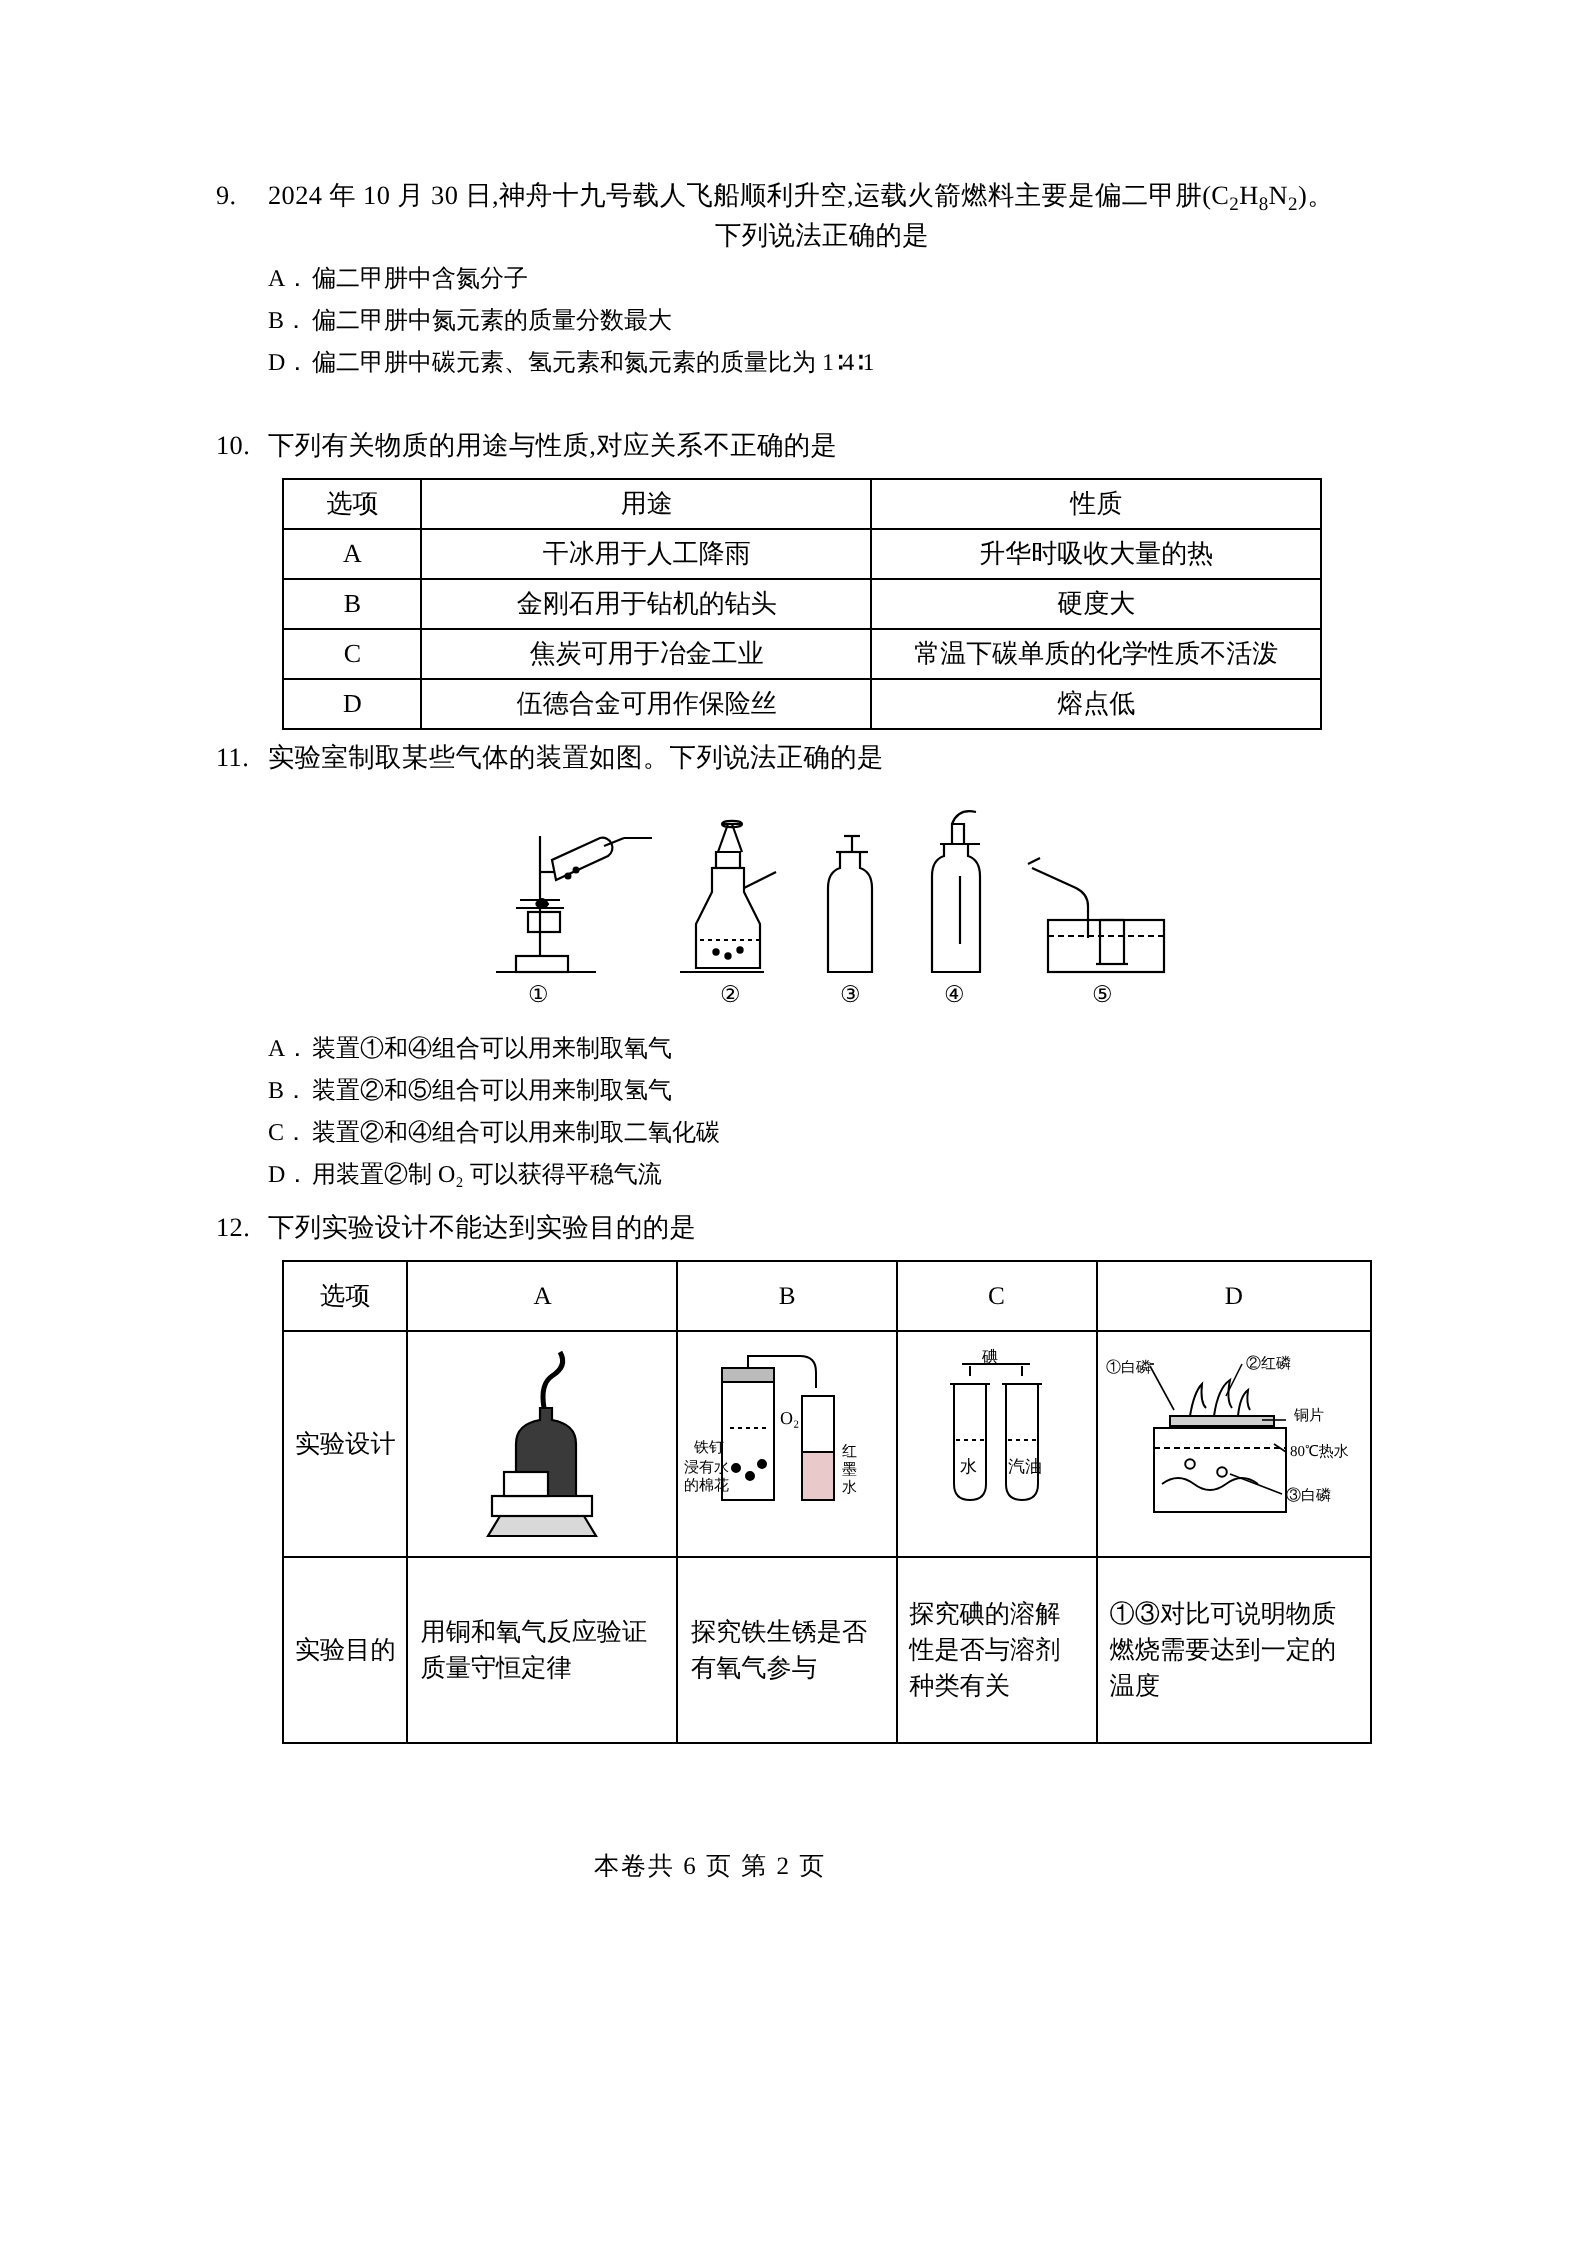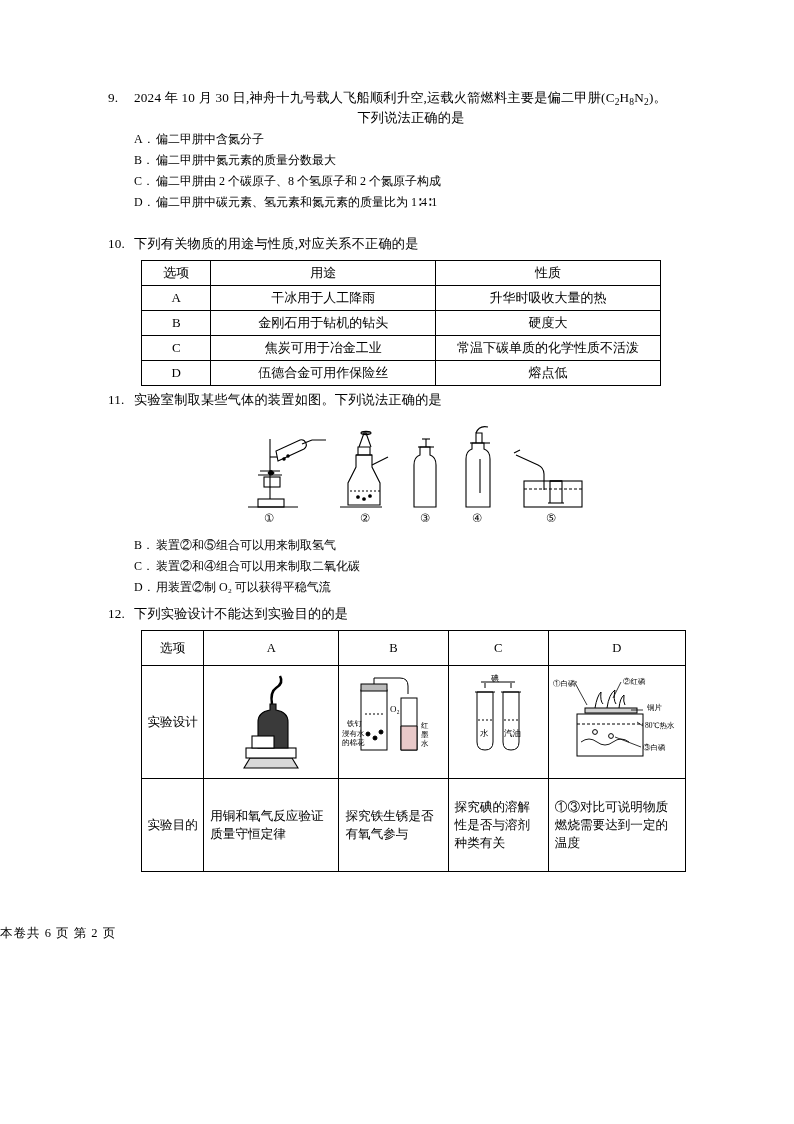--- a/index.html
+++ b/index.html
@@ -99,20 +99,21 @@
     left:120px; top:92px;
     width:360px;
     font-size:11.5px;
   }
   .lbls span{ position:absolute; }
 
   .footer{
     position:absolute;
     left:0; top:925px;
     width:710px;
+    text-align:center;
     font-size:12.5px;
     letter-spacing:1px;
   }
   svg{ display:block; }
 </style>
 </head>
 <body>
 
 <div class="page">
   <div class="content">
@@ -120,21 +121,20 @@
     <div class="q">
       <div class="qline qhead">
         <span class="qnum">9.</span>
         <span class="qbody">
           <span>2024 年 10 月 30 日,神舟十九号载人飞船顺利升空,运载火箭燃料主要是偏二甲肼(C</span><sub>2</sub><span>H</span><sub>8</sub><span>N</span><sub>2</sub><span>)。</span>
         </span>
       </div>
       <div class="qline" style="padding-left:26px;text-align:center;">下列说法正确的是</div>
       <div class="opt"><span class="lbl">A．</span><span>偏二甲肼中含氮分子</span></div>
       <div class="opt"><span class="lbl">B．</span><span>偏二甲肼中氮元素的质量分数最大</span></div>
-      <div class="opt"><span class="lbl">C．</span><span>偏二甲肼由 2 个碳原子、8 个氢原子和 2 个氮原子构成</span></div>
       <div class="opt"><span class="lbl">D．</span><span>偏二甲肼中碳元素、氢元素和氮元素的质量比为 1∶4∶1</span></div>
     </div>
 
     <div class="q" style="margin-top:21px;">
       <div class="qline qhead">
         <span class="qnum">10.</span>
         <span class="qbody">下列有关物质的用途与性质,对应关系不正确的是</span>
       </div>
       <table class="t10">
         <tbody>
@@ -235,20 +235,21 @@
         </div>
         <div class="lbls">
           <span style="left:36px;">①</span>
           <span style="left:132px;">②</span>
           <span style="left:192px;">③</span>
           <span style="left:244px;">④</span>
           <span style="left:318px;">⑤</span>
         </div>
       </div>
 
+      <div class="opt"><span class="lbl">A．</span><span>装置①和④组合可以用来制取氧气</span></div>
       <div class="opt"><span class="lbl">B．</span><span>装置②和⑤组合可以用来制取氢气</span></div>
       <div class="opt"><span class="lbl">C．</span><span>装置②和④组合可以用来制取二氧化碳</span></div>
       <div class="opt"><span class="lbl">D．</span><span>用装置②制 O₂ 可以获得平稳气流</span></div>
     </div>
 
     <div class="q" style="margin-top:6px;">
       <div class="qline qhead">
         <span class="qnum">12.</span>
         <span class="qbody">下列实验设计不能达到实验目的的是</span>
       </div>

